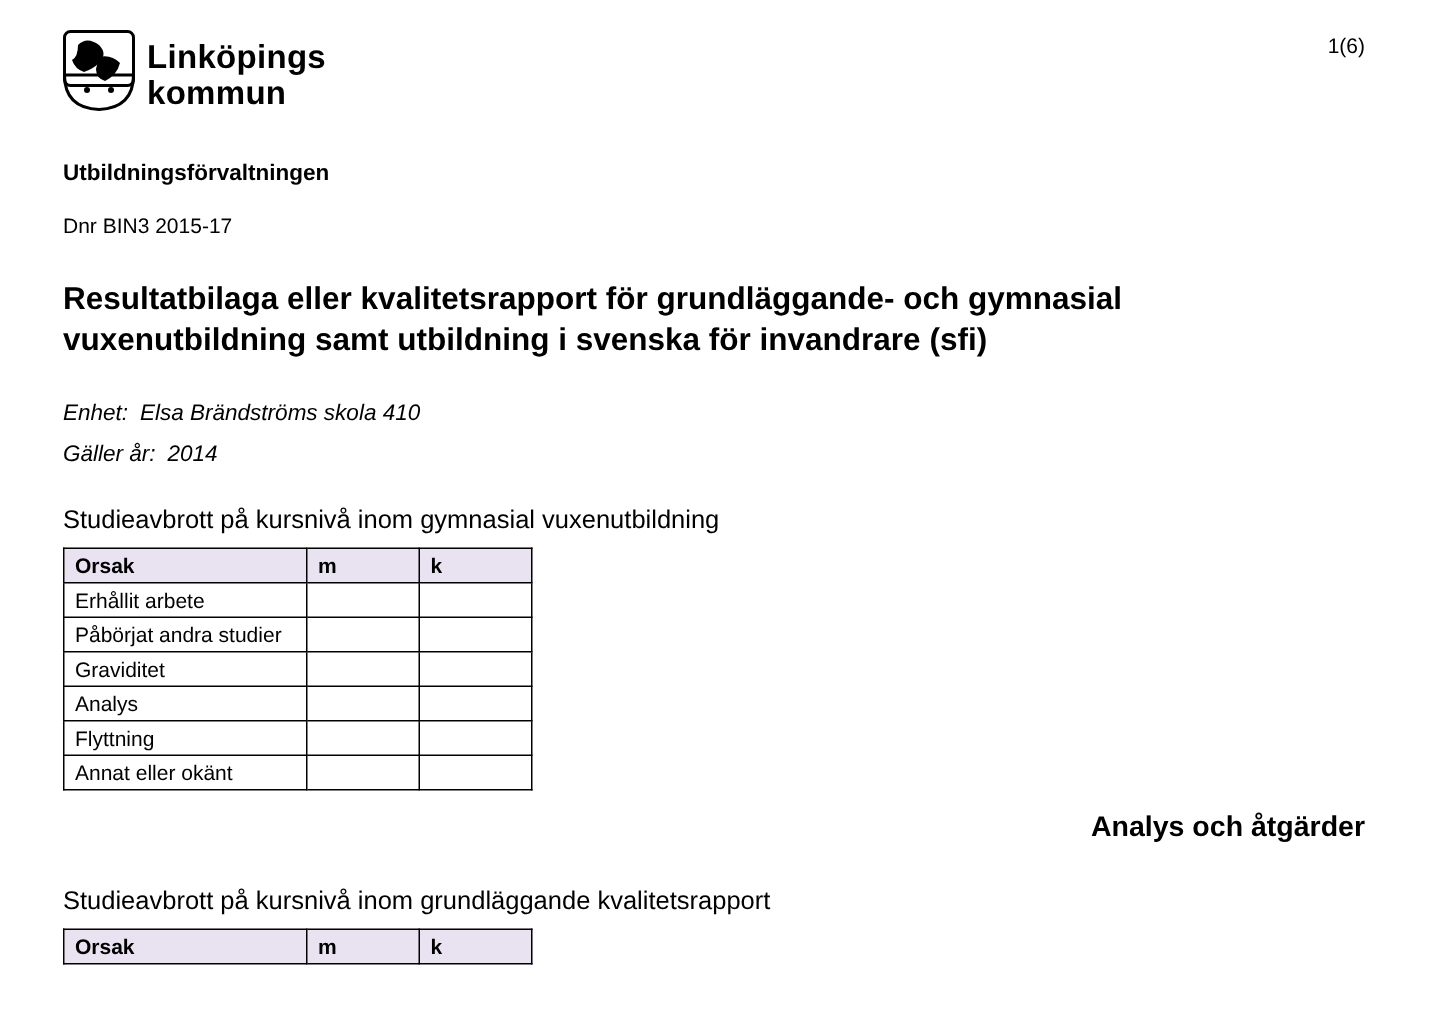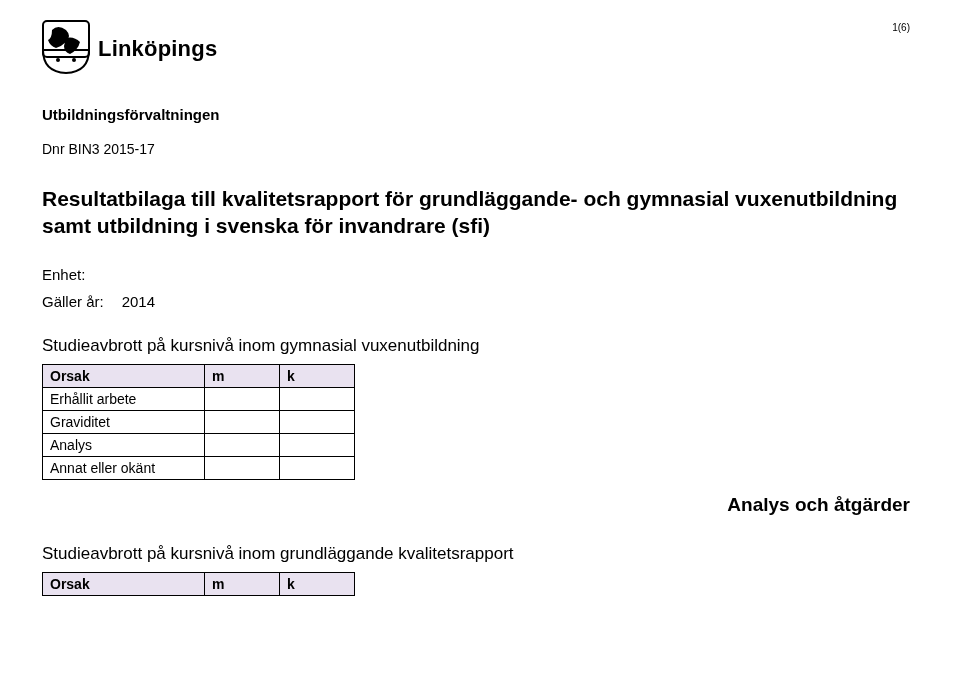--- a/index.html
+++ b/index.html
@@ -23,21 +23,21 @@
     align-items: center;
     gap: 8px;
   }
   .brand-text .name {
     font-weight: 700;
     font-size: 22px;
     line-height: 1.05;
     letter-spacing: 0.2px;
   }
   .page-num {
-    font-size: 10px;
+    font-size: 14px;
     margin-top: 2px;
     text-align: center;
   }
   .dept {
     font-weight: 700;
     font-size: 15px;
     margin-top: 28px;
     margin-bottom: 18px;
   }
   .dnr {
@@ -45,23 +45,24 @@
     margin-bottom: 28px;
   }
   h1.title {
     font-size: 21px;
     font-weight: 700;
     margin-bottom: 26px;
     line-height: 1.3;
   }
   .kv-row {
     display: flex;
-    gap: 18px;
+    gap: 8px;
     font-size: 15px;
     margin-bottom: 10px;
+    font-style: italic;
   }
   .kv-label { font-weight: 400; }
   .kv-year { margin-bottom: 26px; }
   h2.section {
     font-size: 17px;
     font-weight: 400;
     margin-bottom: 8px;
   }
   table.grid {
     border-collapse: collapse;
@@ -99,32 +100,34 @@
         <rect x="1" y="1" width="46" height="36" rx="4" ry="4" fill="none" stroke="#000" stroke-width="2"></rect>
         <path d="M1 30 Q1 52 24 53 Q47 52 47 30 Z" fill="none" stroke="#000" stroke-width="2"></path>
         <path d="M10 10 q6 -6 14 0 q6 6 0 12 q-4 4 -10 6 q-6 -2 -8 -8 q4 -2 4 -10" fill="#000"></path>
         <path d="M24 18 q8 -2 14 4 q-2 8 -10 12 q-6 -2 -6 -8" fill="#000"></path>
         <circle cx="16" cy="40" r="2" fill="#000"></circle>
         <circle cx="32" cy="40" r="2" fill="#000"></circle>
       </svg>
     </span>
     <div class="brand-text">
       <div class="name">Linköpings</div>
+      <div class="name">kommun</div>
     </div>
   </div>
   <div class="page-num">1(6)</div>
 </div>
 
 <div class="dept">Utbildningsförvaltningen</div>
 <div class="dnr">Dnr BIN3 2015-17</div>
 
-<h1 class="title">Resultatbilaga till kvalitetsrapport för grundläggande- och gymnasial vuxenutbildning samt utbildning i svenska för invandrare (sfi)</h1>
+<h1 class="title">Resultatbilaga eller kvalitetsrapport för grundläggande- och gymnasial vuxenutbildning samt utbildning i svenska för invandrare (sfi)</h1>
 
 <div class="kv-row">
   <span class="kv-label">Enhet:</span>
+  <span>Elsa Brändströms skola 410</span>
 </div>
 <div class="kv-row kv-year">
   <span class="kv-label">Gäller år:</span>
   <span>2014</span>
 </div>
 
 <h2 class="section">Studieavbrott på kursnivå inom gymnasial vuxenutbildning</h2>
 
 <table class="grid">
   <thead>
@@ -134,26 +137,36 @@
       <th class="col-mk">k</th>
     </tr>
   </thead>
   <tbody>
     <tr>
       <td>Erhållit arbete</td>
       <td></td>
       <td></td>
     </tr>
     <tr>
+      <td>Påbörjat andra studier</td>
+      <td></td>
+      <td></td>
+    </tr>
+    <tr>
       <td>Graviditet</td>
       <td></td>
       <td></td>
     </tr>
     <tr>
       <td>Analys</td>
+      <td></td>
+      <td></td>
+    </tr>
+    <tr>
+      <td>Flyttning</td>
       <td></td>
       <td></td>
     </tr>
     <tr>
       <td>Annat eller okänt</td>
       <td></td>
       <td></td>
     </tr>
   </tbody>
 </table>

